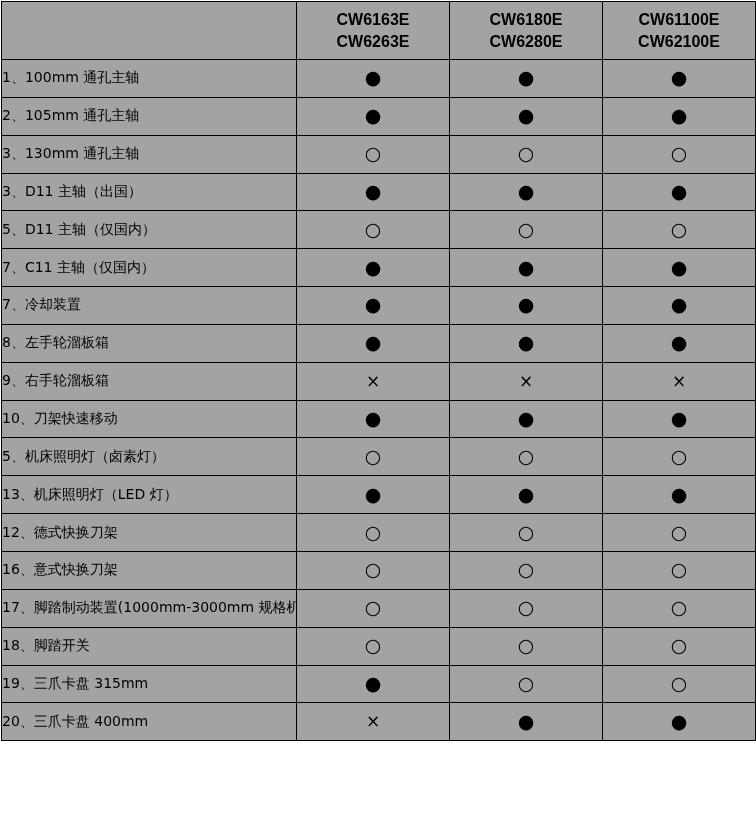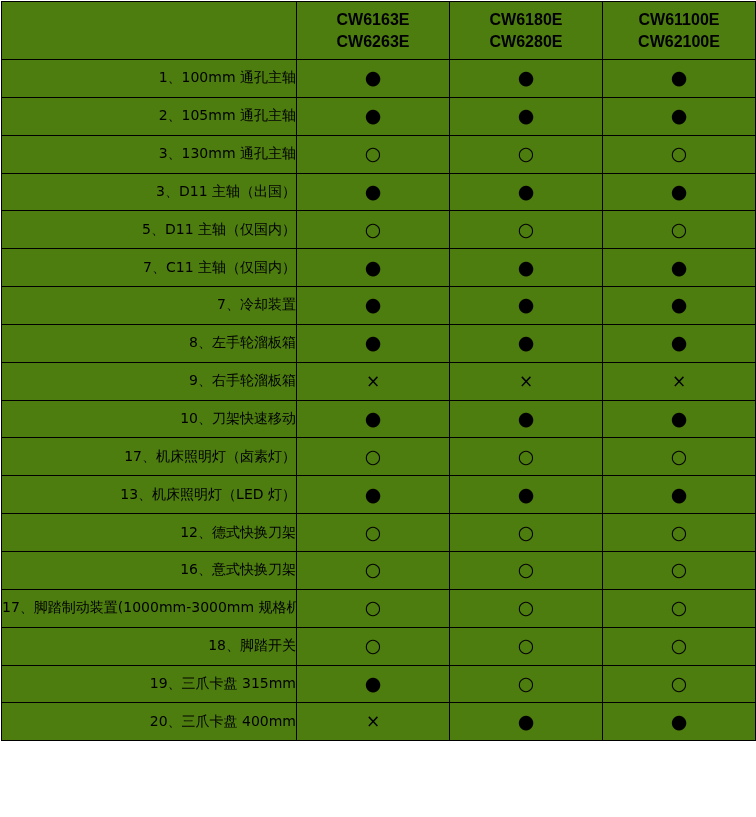--- a/index.html
+++ b/index.html
@@ -7,21 +7,21 @@
     margin: 0;
     padding: 0;
     background: #ffffff;
     width: 756px;
   }
   table.spec-table {
     border-collapse: collapse;
     table-layout: fixed;
     width: 754px;
     margin: 1px;
-    background: #4d7c0f;
+    background: #a3a3a3;
   }
   table.spec-table col.c-label { width: 295px; }
   table.spec-table col.c-model { width: 153px; }
   table.spec-table th,
   table.spec-table td {
     border: 1px solid #000000;
     padding: 0;
     overflow: hidden;
     vertical-align: middle;
   }
@@ -32,21 +32,21 @@
     font-weight: bold;
     font-size: 16px;
     line-height: 22px;
     color: #000000;
     text-align: center;
   }
   td.item-label-cell {
     font-family: "DejaVu Sans", sans-serif;
     font-size: 14px;
     color: #000000;
-    text-align: right;
+    text-align: left;
     padding-left: 7px;
     white-space: nowrap;
   }
   td.availability-cell {
     text-align: center;
     font-family: "DejaVu Sans", sans-serif;
     color: #000000;
   }
   .sym { display: inline-block; line-height: 1; }
   .sym-filled { font-size: 19px; }
@@ -135,21 +135,21 @@
         <td class="availability-cell"><span class="sym sym-cross">×</span></td>
         <td class="availability-cell"><span class="sym sym-cross">×</span></td>
       </tr>
       <tr>
         <td class="item-label-cell">10、刀架快速移动</td>
         <td class="availability-cell"><span class="sym sym-filled">●</span></td>
         <td class="availability-cell"><span class="sym sym-filled">●</span></td>
         <td class="availability-cell"><span class="sym sym-filled">●</span></td>
       </tr>
       <tr>
-        <td class="item-label-cell">17、机床照明灯（卤素灯）</td>
+        <td class="item-label-cell">5、机床照明灯（卤素灯）</td>
         <td class="availability-cell"><span class="sym sym-open">○</span></td>
         <td class="availability-cell"><span class="sym sym-open">○</span></td>
         <td class="availability-cell"><span class="sym sym-open">○</span></td>
       </tr>
       <tr>
         <td class="item-label-cell">13、机床照明灯（LED 灯）</td>
         <td class="availability-cell"><span class="sym sym-filled">●</span></td>
         <td class="availability-cell"><span class="sym sym-filled">●</span></td>
         <td class="availability-cell"><span class="sym sym-filled">●</span></td>
       </tr>

